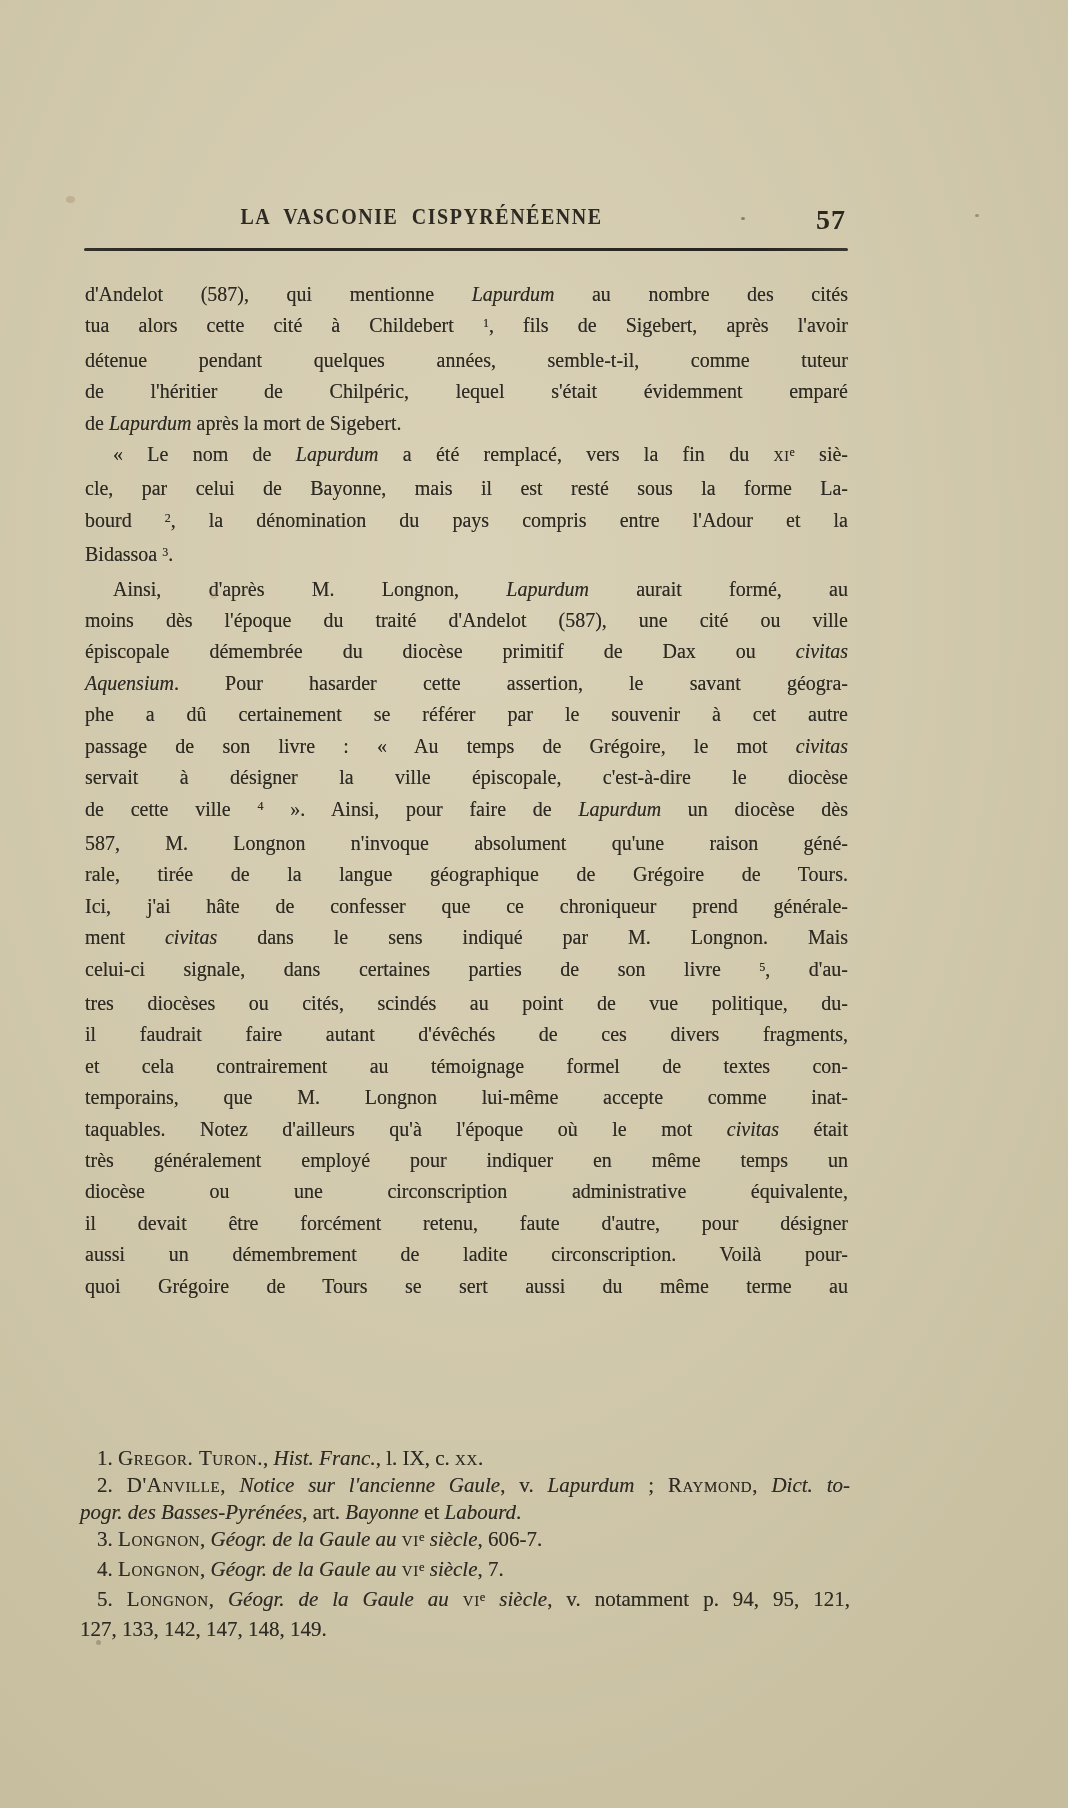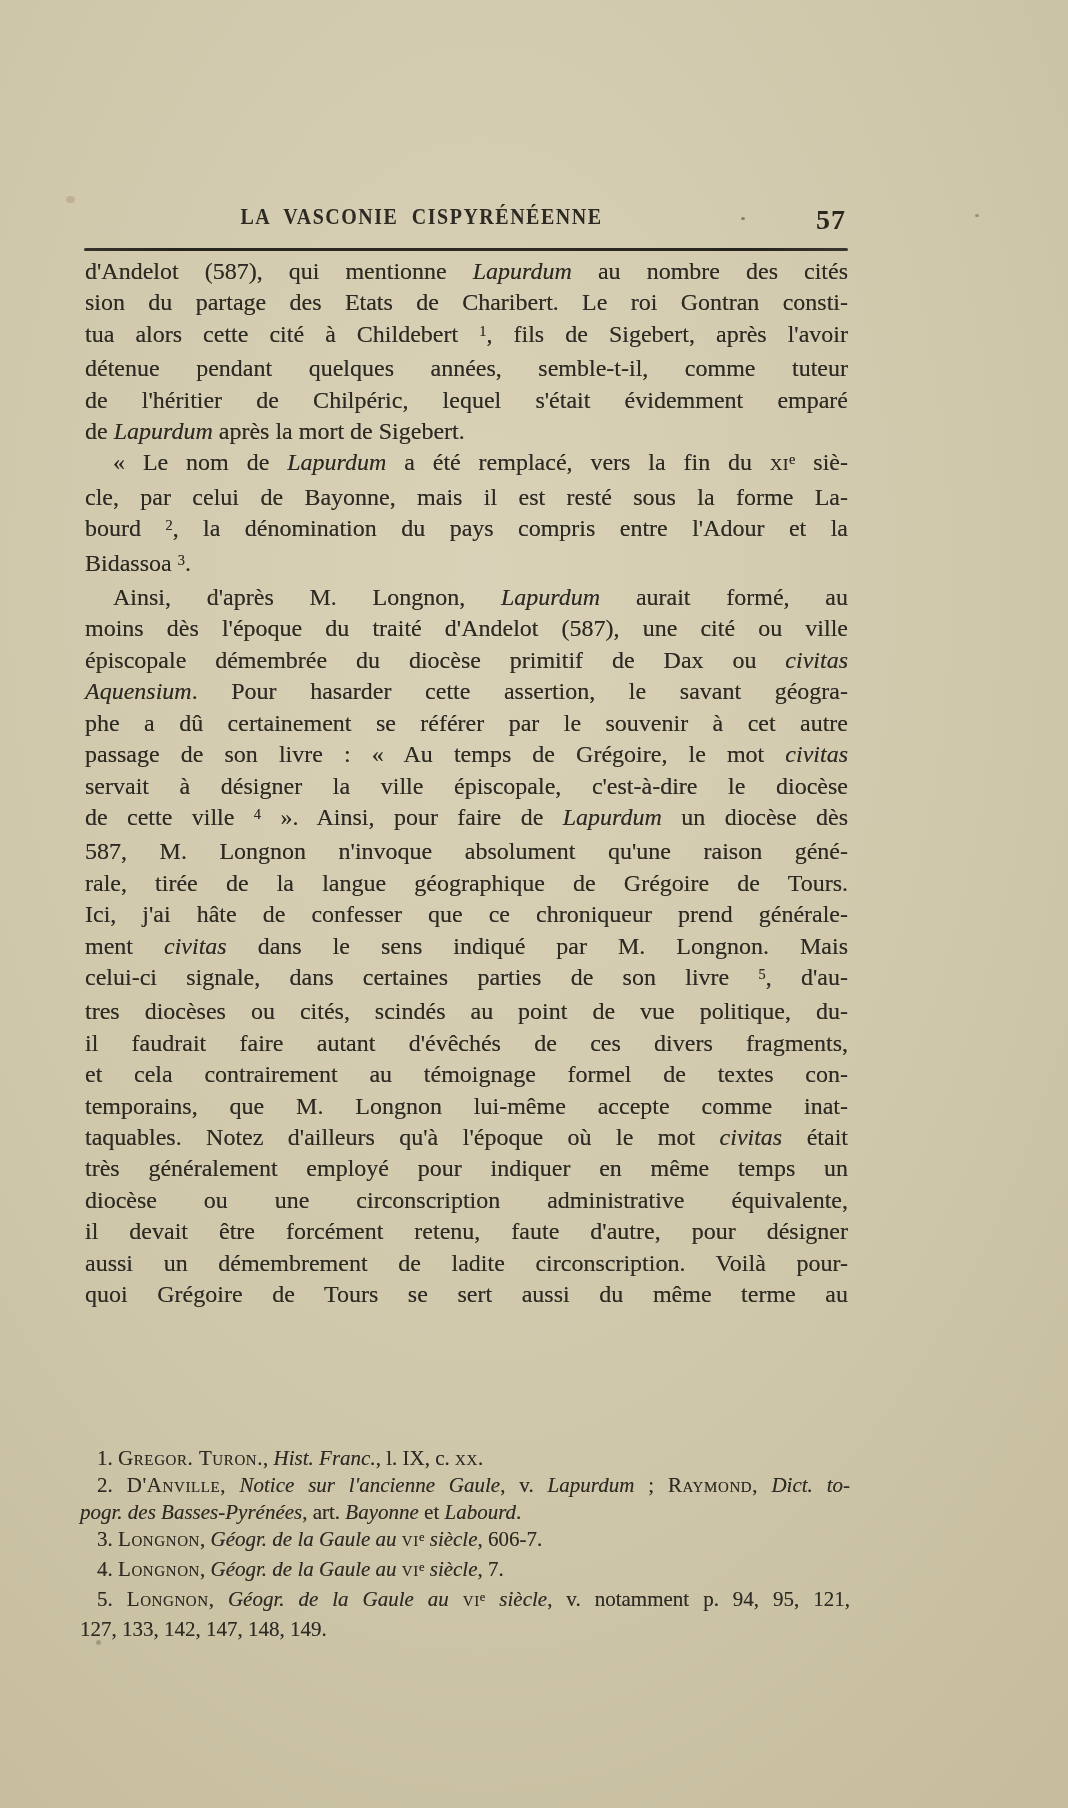--- a/index.html
+++ b/index.html
@@ -30,22 +30,22 @@
     font-size: 28px; font-weight: 700; letter-spacing: 1px;
     color: #2b2820;
   }
   .header-rule {
     position: absolute; left: 84px; top: 248px; width: 764px; height: 3px;
     background: linear-gradient(90deg, #35322a 0%, #26241e 12%, #2d2a23 55%, #26241e 88%, #3a372e 100%);
     border-radius: 2px;
   }
 
   .body-text {
-    position: absolute; left: 85px; top: 256px; width: 763px;
-    font-size: 24px; line-height: 31.4px; color: #2d2a23;
+    position: absolute; left: 85px; top: 279px; width: 763px;
+    font-size: 20px; line-height: 31.4px; color: #2d2a23;
     text-shadow: 0 0 0.5px rgba(45,42,35,.55);
   }
   .footnotes {
     position: absolute; left: 80px; top: 1445px; width: 770px;
     font-size: 21px; line-height: 27px; color: #2e2b24;
     text-shadow: 0 0 0.4px rgba(46,43,36,.5);
   }
 
   .line { text-align: justify; text-align-last: justify; }
   .line.noj { text-align-last: left; }
@@ -61,21 +61,20 @@
 
 <div class="page">
   <div class="running-header">
     <div class="header-title">LA VASCONIE CISPYRÉNÉENNE</div>
     <div class="page-number">57</div>
   </div>
   <div class="header-rule"></div>
   <div class="body-text">
       <div>
         <div class="line"><span>d'Andelot (587), qui mentionne </span><span class="seg-i">Lapurdum</span><span> au nombre des cités</span></div>
-        <div class="line"><span>sion du partage des Etats de Charibert. Le roi Gontran consti-</span></div>
         <div class="line"><span>tua alors cette cité à Childebert </span><span class="seg-sup">1</span><span>, fils de Sigebert, après l'avoir</span></div>
         <div class="line"><span>détenue pendant quelques années, semble-t-il, comme tuteur</span></div>
         <div class="line"><span>de l'héritier de Chilpéric, lequel s'était évidemment emparé</span></div>
         <div class="line noj"><span>de </span><span class="seg-i">Lapurdum</span><span> après la mort de Sigebert.</span></div>
       </div>
       <div>
         <div class="line ind"><span>« Le nom de </span><span class="seg-i">Lapurdum</span><span> a été remplacé, vers la fin du </span><span class="seg-sc">xi</span><span class="seg-sup">e</span><span> siè-</span></div>
         <div class="line"><span>cle, par celui de Bayonne, mais il est resté sous la forme La-</span></div>
         <div class="line"><span>bourd </span><span class="seg-sup">2</span><span>, la dénomination du pays compris entre l'Adour et la</span></div>
         <div class="line noj"><span>Bidassoa </span><span class="seg-sup">3</span><span>.</span></div>

